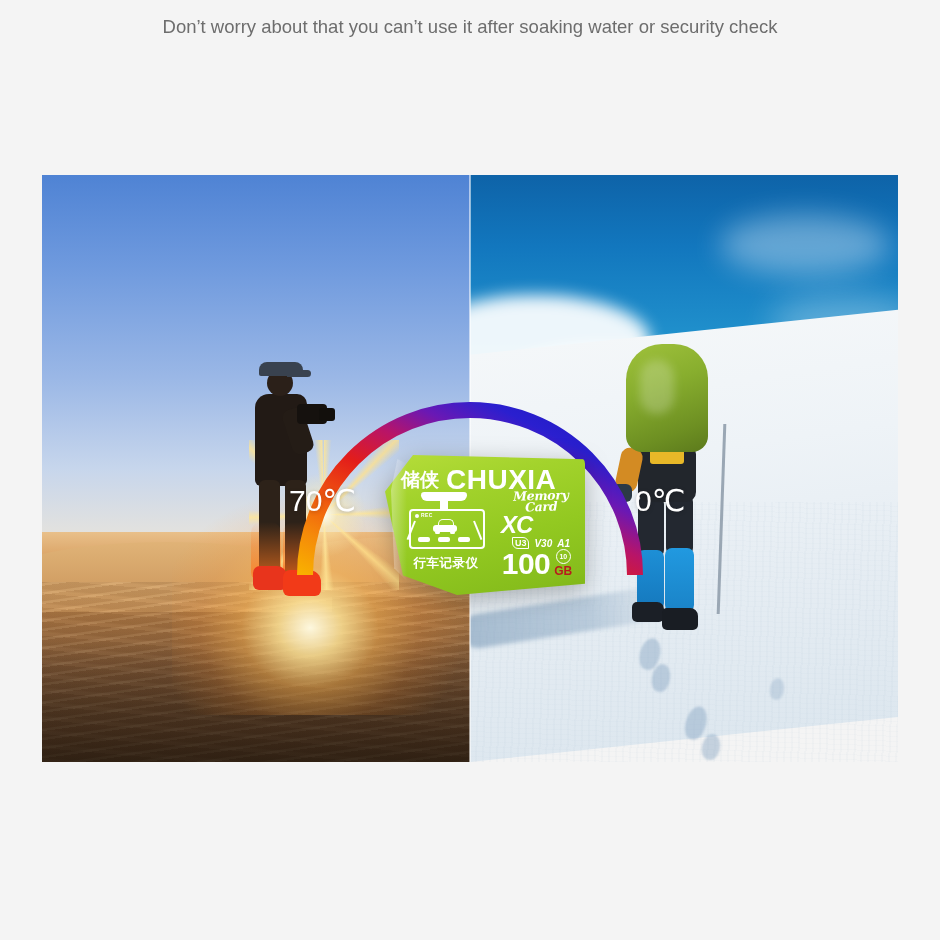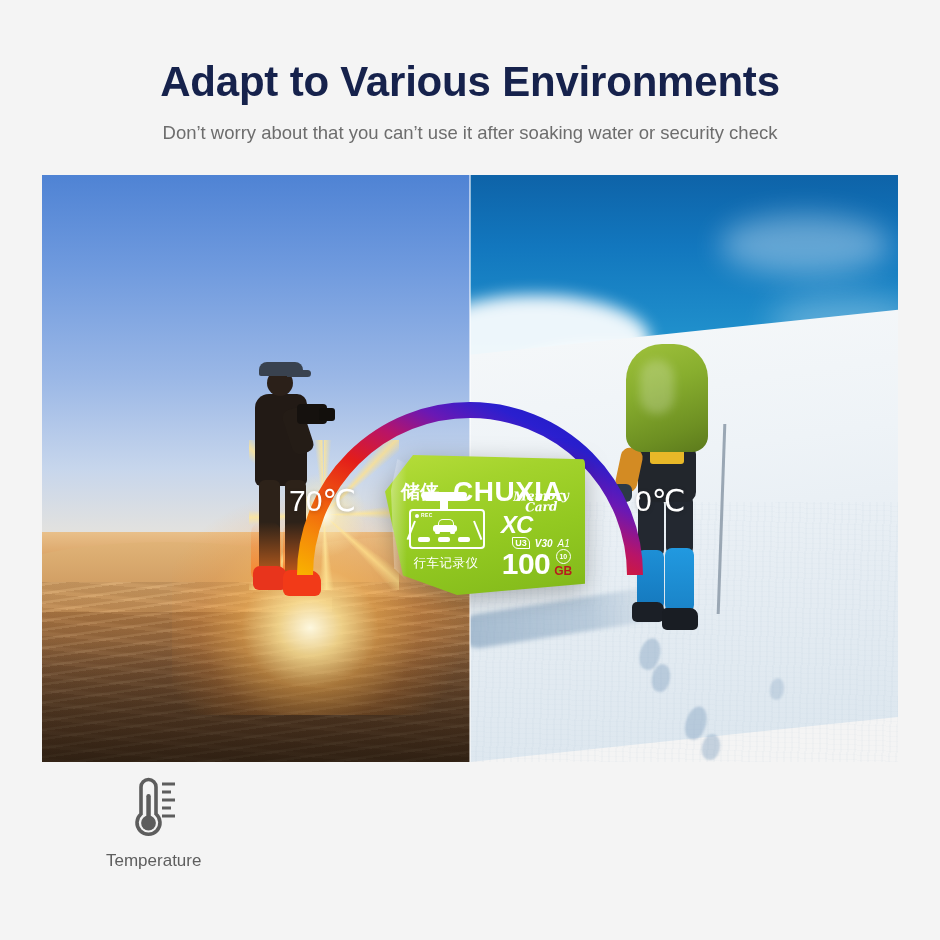--- a/index.html
+++ b/index.html
@@ -170,22 +170,22 @@
     background:linear-gradient(165deg,#b6dd3a 0%,#a3d32c 26%,#93c921 58%,#86bd1c 88%,#7db318 100%);
     border-radius:9px 9px 5px 5px;
     clip-path:polygon(14% 0%, 100% 3%, 100% 92%, 36% 100%, 9% 86%, 0% 26%);
   }
   .card-edge-hl{
     position:absolute;left:6px;top:4px;width:16px;height:130px;
     background:linear-gradient(90deg,rgba(255,255,255,.34),rgba(255,255,255,0));
     clip-path:polygon(40% 0%,100% 4%,100% 94%,20% 84%,0% 24%);
   }
   .card-brand{
-    position:absolute;left:16px;top:21px;width:178px;
-    display:flex;align-items:center;gap:14px;
+    position:absolute;left:16px;top:9px;width:178px;
+    display:flex;align-items:center;gap:7px;
   }
   .brand-cn{color:#fff;font-size:19px;font-weight:bold;letter-spacing:0px;
     font-family:"DejaVu Sans","Liberation Sans",sans-serif;}
   .brand-en{color:#fff;font-size:28px;font-weight:bold;letter-spacing:0.5px;}
 
   .dashcam-icon{position:absolute;left:22px;top:35px;width:76px;height:62px;}
   .dc-mirror-stem{position:absolute;left:33px;top:10px;width:8px;height:10px;background:#fff;border-radius:1px;}
   .dc-mirror{position:absolute;left:14px;top:2px;width:46px;height:9px;background:#fff;border-radius:5px 5px 9px 9px;}
   .dc-screen{position:absolute;left:2px;top:19px;width:72px;height:36px;border:2.4px solid #fff;border-radius:4px;}
   .dc-rec-dot{position:absolute;left:8px;top:24px;width:4px;height:4px;border-radius:50%;background:#fff;}
@@ -194,21 +194,21 @@
   .dc-car-top{position:absolute;left:5px;top:0;width:14px;height:7px;border-radius:5px 5px 0 0;border:1.6px solid #fff;border-bottom:none;}
   .dc-car-bot{position:absolute;left:0;top:6px;width:24px;height:7px;border-radius:3px;background:#fff;}
   .dc-wheelL{position:absolute;left:2px;top:12px;width:5px;height:3px;border-radius:2px;background:#fff;}
   .dc-wheelR{position:absolute;left:17px;top:12px;width:5px;height:3px;border-radius:2px;background:#fff;}
   .dc-roadL{position:absolute;left:7px;top:31px;width:2px;height:20px;background:#fff;transform:rotate(22deg);transform-origin:top;}
   .dc-roadR{position:absolute;left:66px;top:31px;width:2px;height:20px;background:#fff;transform:rotate(-22deg);transform-origin:top;}
   .dc-btn{position:absolute;top:47px;width:12px;height:5px;border-radius:2px;background:#fff;}
   .dc-b1{left:11px;} .dc-b2{left:31px;} .dc-b3{left:51px;}
   .dashcam-label{
     position:absolute;left:16px;top:100px;width:90px;text-align:center;
-    color:#fff;font-size:12.5px;font-weight:normal;letter-spacing:.5px;
+    color:#fff;font-size:12.5px;font-weight:bold;letter-spacing:.5px;
     font-family:"DejaVu Sans","Liberation Sans",sans-serif;
   }
 
   .mc-script{
     position:absolute;left:114px;top:36px;width:84px;text-align:center;
     color:#fff;font-size:12.5px;font-weight:bold;font-style:italic;
     line-height:10.5px;letter-spacing:-.3px;
     font-family:"DejaVu Serif","Liberation Serif",serif;
     transform:rotate(-1.5deg);
   }
@@ -219,21 +219,21 @@
   }
   .mc-class{
     position:absolute;left:112px;top:82px;width:88px;
     display:flex;justify-content:center;align-items:center;gap:5px;
   }
   .mc-class .u3{
     color:#fff;font-size:9px;font-weight:bold;border:1.3px solid #fff;
     border-radius:0 6px 0 6px;padding:0 2px;line-height:10px;
   }
   .mc-class .v30{color:#fff;font-size:10px;font-weight:bold;font-style:italic;}
-  .mc-class .a1{color:#fff;font-size:10px;font-weight:normal;font-style:italic;}
+  .mc-class .a1{color:#fff;font-size:10px;font-weight:bold;font-style:italic;}
   .mc-cap{
     position:absolute;left:104px;top:94px;width:96px;
     display:flex;align-items:flex-end;justify-content:center;gap:4px;
   }
   .cap-num{color:#fff;font-size:30px;font-weight:bold;line-height:30px;letter-spacing:-.5px;}
   .cap-right{display:flex;flex-direction:column;align-items:center;gap:1px;margin-bottom:2px;}
   .cap-c10{
     width:13px;height:13px;border-radius:50%;border:1.4px solid #fff;
     color:#fff;font-size:7px;font-weight:bold;display:flex;align-items:center;justify-content:center;
   }
@@ -250,21 +250,20 @@
   .f1{margin-left:108px;} .f2{margin-left:68px;} .f3{margin-left:60px;} .f4{margin-left:64px;}
   .feat-icon{height:66px;display:flex;align-items:center;justify-content:center;}
   .feat-label{margin-top:10px;font-size:17px;color:#5e5e5e;white-space:nowrap;}
 
   svg{display:block;}
 </style>
 </head>
 <body>
 
 <div class="header">
-  <div class="title">Adapt to Various Environments</div>
   <div class="subtitle">Don’t worry about that you can’t use it after soaking water or security check</div>
 </div>
 
 <div class="panel">
 
   <div class="half half-left">
     <div class="desert-sky"></div>
     <div class="desert-ground">
       <div class="dune dune1"></div>
       <div class="dune dune2"></div>
@@ -394,30 +393,13 @@
       </span>
     </div>
   </div>
 </div>
 
 <div class="features">
 
 
 
 
-  <div class="feature f4">
-    <div class="feat-icon">
-      <svg width="62" height="64" viewBox="0 0 62 64">
-        <path d="M18 38 V 11 a 7.5 7.5 0 0 1 15 0 V 38 a 11.5 11.5 0 1 1 -15 0 Z" fill="none" stroke="#5d5d5d" stroke-width="3.6"></path>
-        <rect x="23.3" y="18" width="4.5" height="26" rx="2.2" fill="#5d5d5d"></rect>
-        <circle cx="25.5" cy="47" r="7.4" fill="#5d5d5d"></circle>
-        <g stroke="#5d5d5d" stroke-width="3" stroke-linecap="butt">
-          <line x1="39" y1="8" x2="52" y2="8"></line>
-          <line x1="39" y1="16" x2="48" y2="16"></line>
-          <line x1="39" y1="24" x2="52" y2="24"></line>
-          <line x1="39" y1="32" x2="48" y2="32"></line>
-          <line x1="39" y1="40" x2="52" y2="40"></line>
-        </g>
-      </svg>
-    </div>
-    <div class="feat-label">Temperature</div>
-  </div>
 </div>
 
 </body></html>

